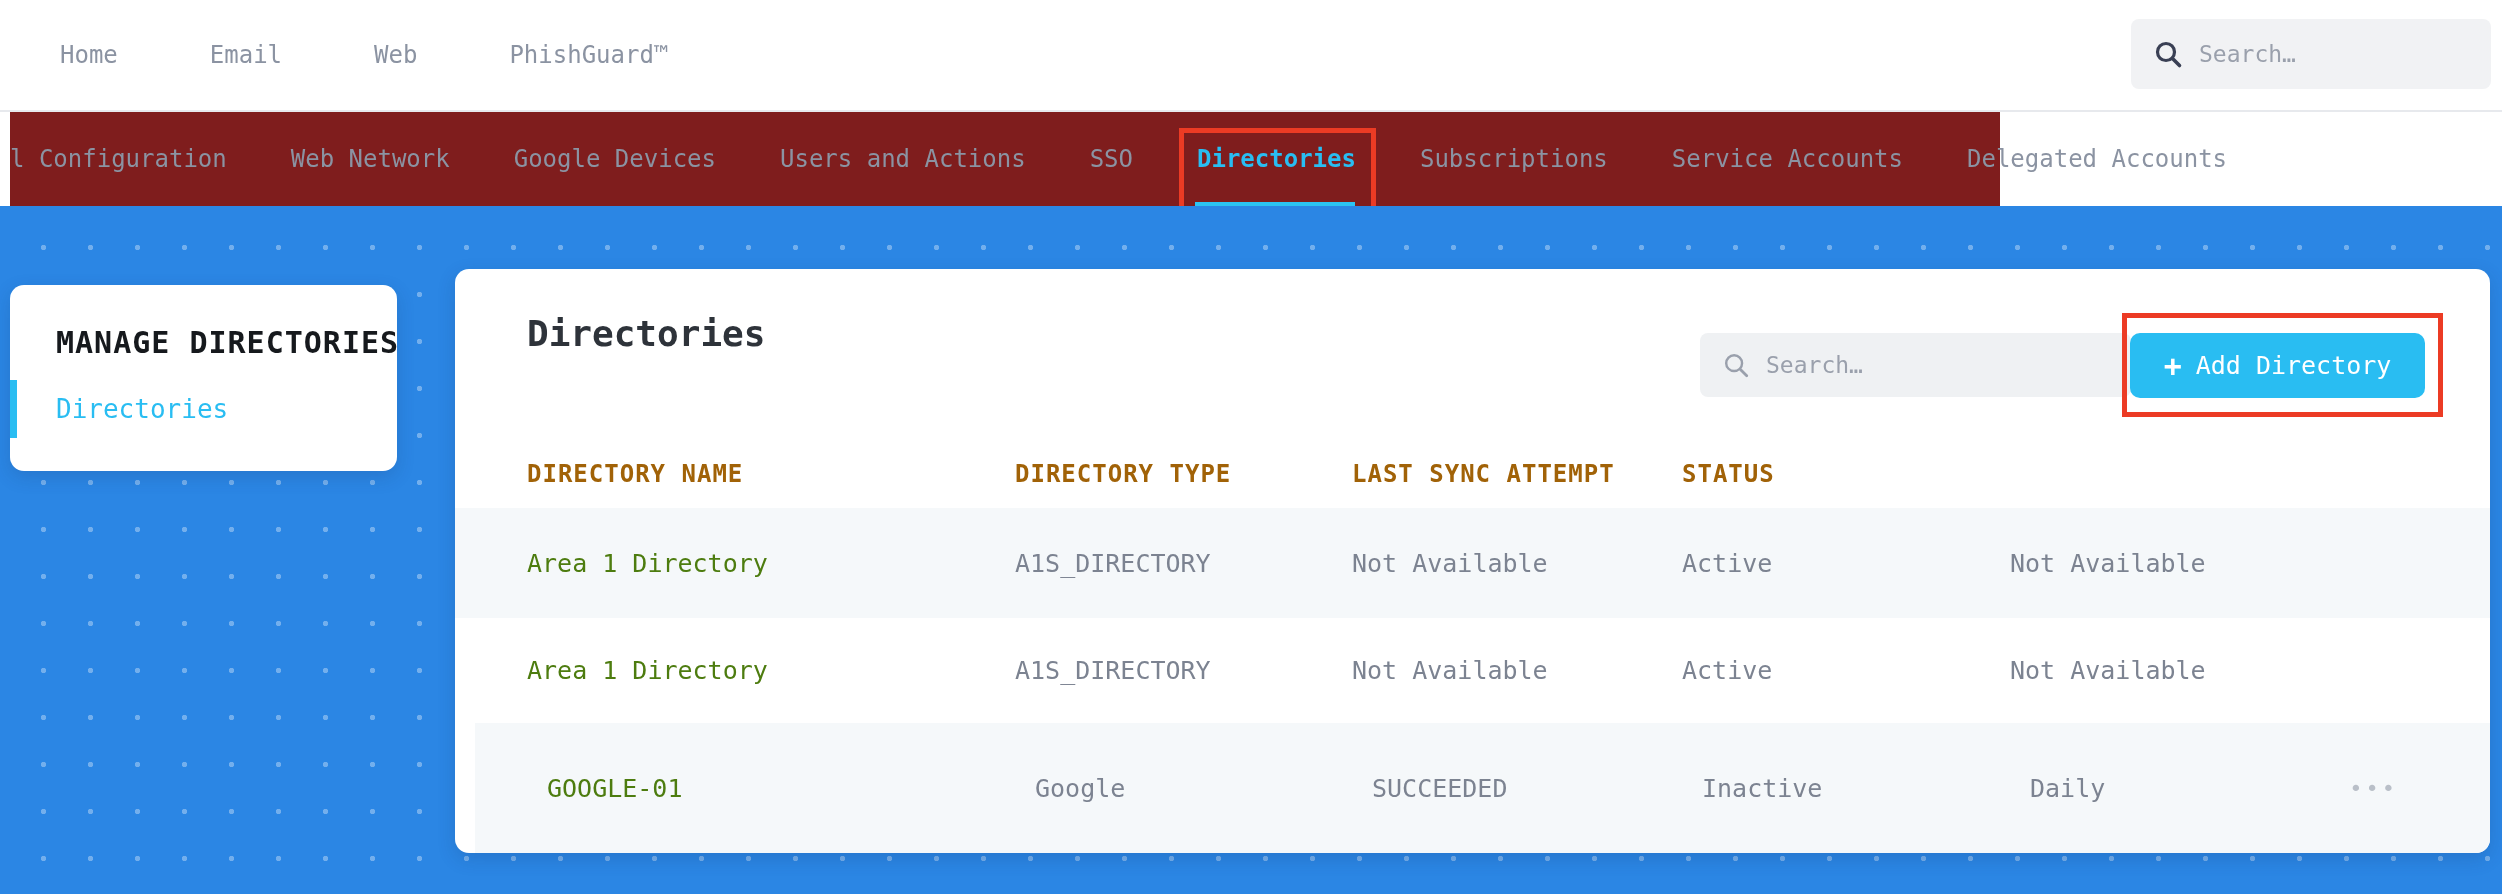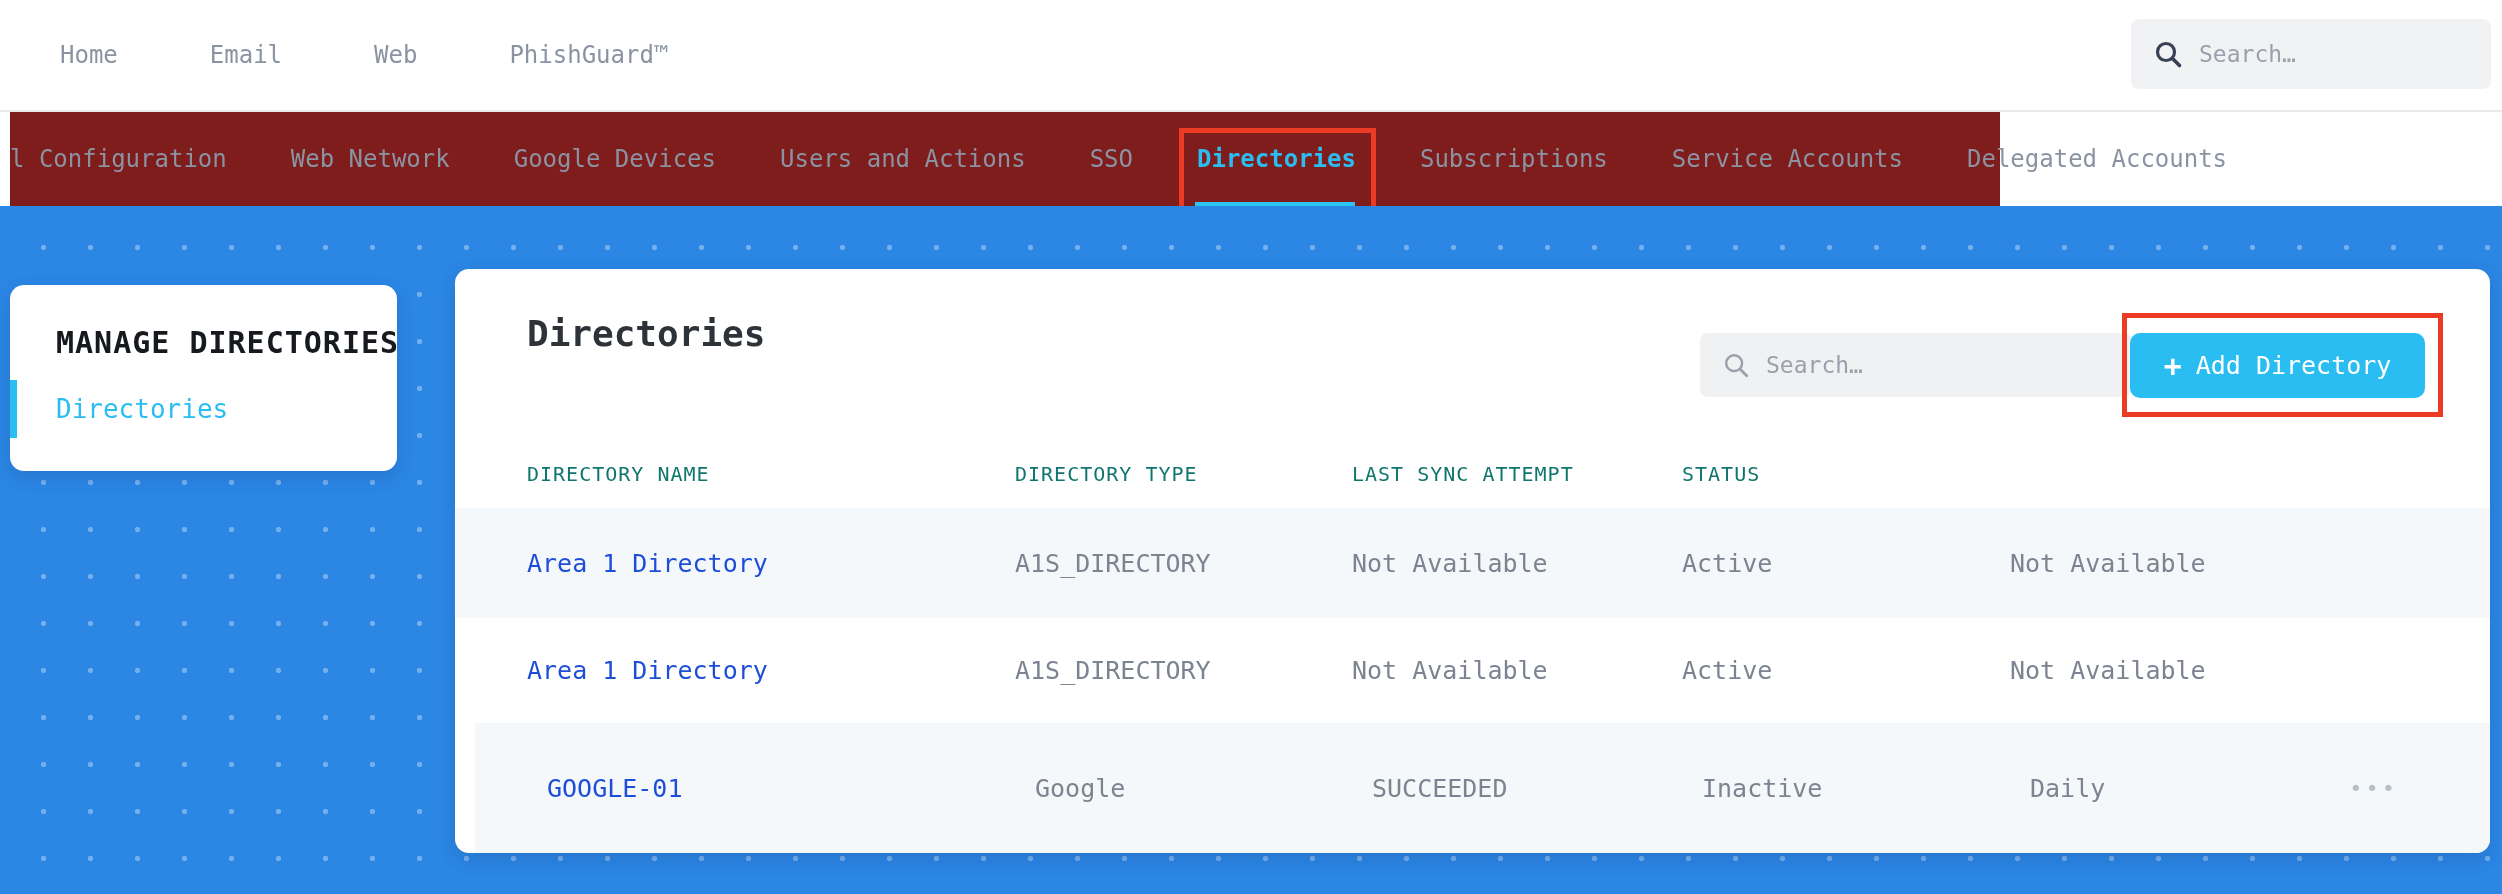--- a/index.html
+++ b/index.html
@@ -110,29 +110,29 @@
   .annotation-btn { left:1667px; top:44px; width:321px; height:104px; }
 
   
   .tbl-row {
     display:grid;
     grid-template-columns:488px 337px 330px 328px auto;
     padding-left:72px; align-items:center; position:relative;
   }
   .tbl-header { position:absolute; left:0; top:171px; width:100%; height:68px; }
   .tbl-header .col {
-    font-size:20px; font-weight:normal; color:#0f766e; letter-spacing:1px;
+    font-size:24px; font-weight:bold; color:#a16207; letter-spacing:1px;
     white-space:nowrap;
   }
   .tbl-body { position:absolute; left:0; top:239px; width:100%; }
   .row-1 { height:110px; background:#f5f8fa; }
   .row-2 { height:105px; background:#ffffff; }
   .row-3 { height:130px; background:#f5f8fa;margin-left:20px; }
   .cell { font-size:25px; color:#7c8391; white-space:nowrap; }
-  .cell-link { color:#1d4ed8; cursor:pointer; }
+  .cell-link { color:#4d7c0f; cursor:pointer; }
   .row-menu {
     position:absolute; right:92px; top:50%; transform:translateY(-50%);
     color:#b9bfc8; font-size:22px; letter-spacing:3px; cursor:pointer;
   }
 </style>
 </head>
 <body>
 
 <header class="topbar">
   <span class="nav-item">Home</span>

